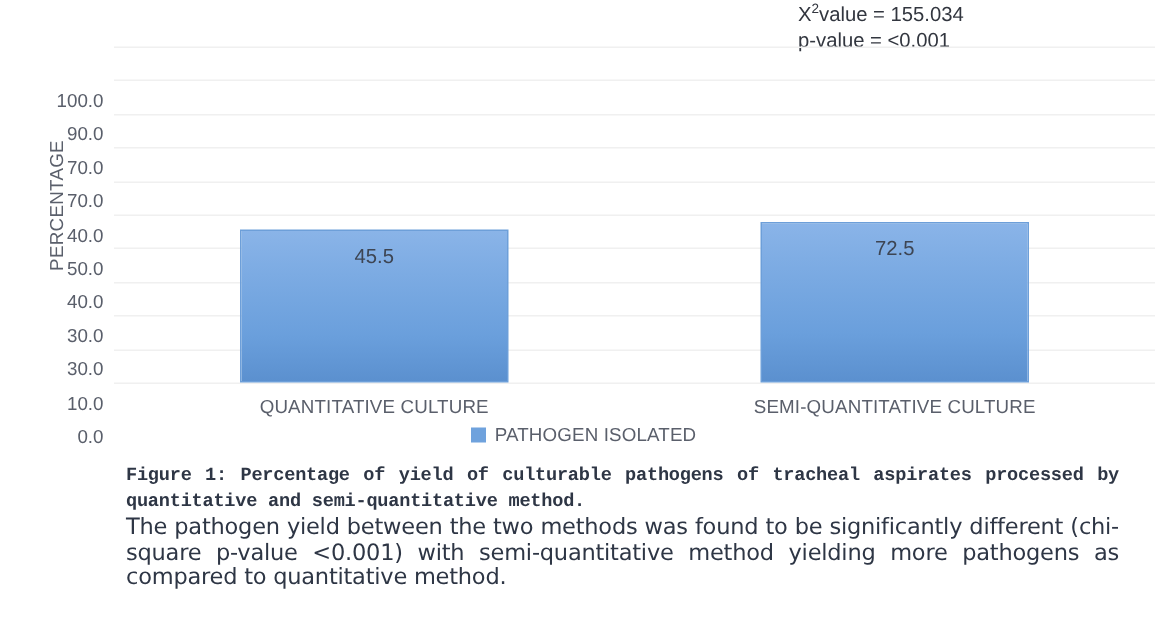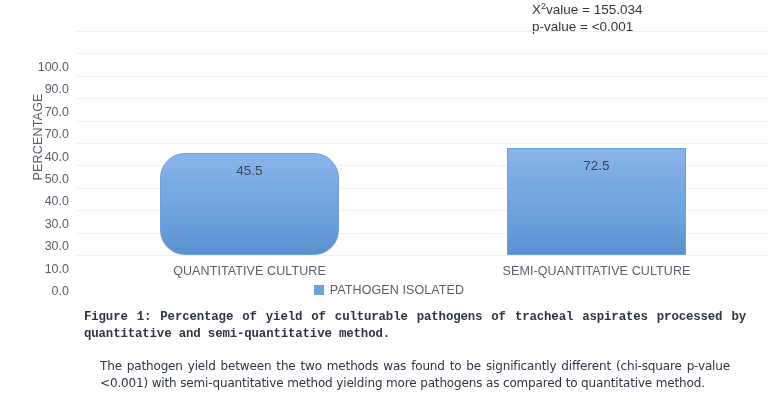--- a/index.html
+++ b/index.html
@@ -148,24 +148,24 @@
   #figure-caption {
     font-size: 12.4px;
     line-height: 16.6px;
     font-weight: bold;
     text-align: justify;
     margin: 0 0 1px 0;
     letter-spacing: -0.15px;
     font-family: Liberation Mono, monospace;
   }
   #figure-description {
-    font-size: 12px;
+    font-size: 15px;
     line-height: 16.6px;
     text-align: justify;
-    margin: 16px;
+    margin: 0;
     letter-spacing: -0.15px;
   }
 </style>
 </head>
 <body>
 
 <div id="chart-figure">
 
   <div id="stats-annotation">
     <span class="stat-line"><span>X</span><sup>2</sup><span>value = 155.034</span></span>
@@ -191,21 +191,21 @@
       <div class="gridline" style="top: 134.4px;"></div>
       <div class="ytick-label" style="top: 134.4px;">40.0</div>
       <div class="gridline" style="top: 156.8px;"></div>
       <div class="ytick-label" style="top: 156.8px;">30.0</div>
       <div class="gridline" style="top: 179.2px;"></div>
       <div class="ytick-label" style="top: 179.2px;">30.0</div>
       <div class="gridline" style="top: 201.6px;"></div>
       <div class="ytick-label" style="top: 201.6px;">10.0</div>
       <div class="gridline" style="top: 224px;"></div>
       <div class="ytick-label" style="top: 224px;">0.0</div>
-      <div class="bar" style="left: 84.1475px; width: 178.705px; height: 101.92px; border-radius: 25px;">
+      <div class="bar" style="left: 84.1475px; width: 178.705px; height: 101.92px;">
         <div class="bar-value">45.5</div>
       </div>
       <div style="position: absolute; left: 84.1475px; width: 178.705px; bottom: 0px; height: 0px;">
         <div class="cat-label">QUANTITATIVE CULTURE</div>
       </div>
       <div class="bar" style="left: 431.147px; width: 178.705px; height: 107.072px;">
         <div class="bar-value">72.5</div>
       </div>
       <div style="position: absolute; left: 431.147px; width: 178.705px; bottom: 0px; height: 0px;">
         <div class="cat-label">SEMI-QUANTITATIVE CULTURE</div>

